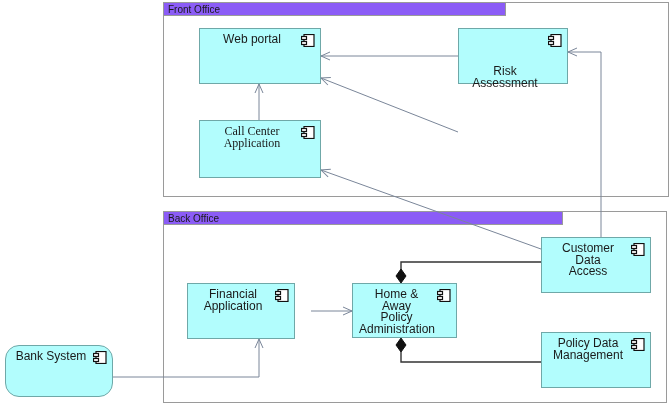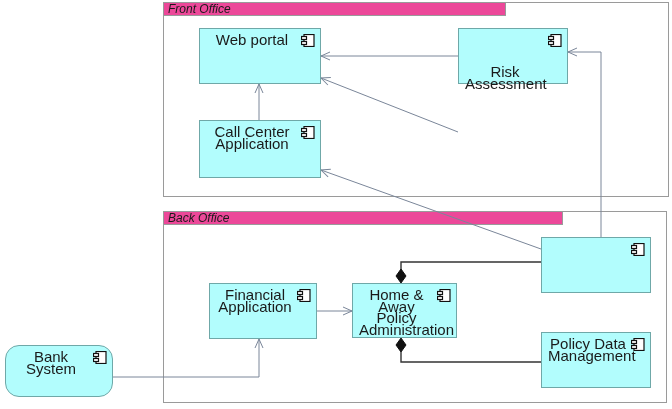--- a/index.html
+++ b/index.html
@@ -19,44 +19,43 @@
   }
   
   .frame {
     position: absolute;
     border: 1px solid #9a9a9a;
     background: transparent;
     box-sizing: border-box;
   }
   .frame-tab {
     position: absolute;
-    background: #ec4899;
+    background: #8b5cf6;
     border: 1px solid #9a9a9a;
     box-sizing: border-box;
-    font-size: 12px;
+    font-size: 10px;
     color: #1a1a1a;
     line-height: 13px;
     padding-left: 4px;
     white-space: nowrap;
-    font-style: italic;
   }
   
   .component {
     position: absolute;
     background: #b2fdfd;
     border: 1px solid #6fa8a8;
     box-sizing: border-box;
   }
   .component .label {
     position: absolute;
     left: 6px;
     right: 22px;
     top: 5px;
     text-align: center;
-    font-size: 15px;
+    font-size: 12px;
     line-height: 11.5px;
     color: #1a1a1a;
   }
   .comp-icon {
     position: absolute;
     right: 5px;
     top: 5px;
     width: 14px;
     height: 13px;
   }
@@ -117,21 +116,21 @@
 
   <div class="component" style="left:199px; top:28px; width:122px; height:56px;">
     <div class="label">Web portal</div>
     <svg class="comp-icon" viewBox="0 0 14 13" xmlns="http://www.w3.org/2000/svg">
       <rect x="3" y="0.5" width="10" height="12" fill="#ffffff" stroke="#111" stroke-width="1.2"></rect>
       <rect x="0.5" y="2.5" width="5" height="3" fill="#ffffff" stroke="#111" stroke-width="1.2"></rect>
       <rect x="0.5" y="7.5" width="5" height="3" fill="#ffffff" stroke="#111" stroke-width="1.2"></rect>
     </svg>
   </div>
 
-  <div class="component" style="left:199px; top:120px; width:122px; height:58px;">
+  <div class="component" style="left:199px; top:120px; width:122px; height:58px;font-family:Liberation Serif, serif;">
     <div class="label" style="white-space:pre-line;">Call Center
 Application</div>
     <svg class="comp-icon" viewBox="0 0 14 13" xmlns="http://www.w3.org/2000/svg">
       <rect x="3" y="0.5" width="10" height="12" fill="#ffffff" stroke="#111" stroke-width="1.2"></rect>
       <rect x="0.5" y="2.5" width="5" height="3" fill="#ffffff" stroke="#111" stroke-width="1.2"></rect>
       <rect x="0.5" y="7.5" width="5" height="3" fill="#ffffff" stroke="#111" stroke-width="1.2"></rect>
     </svg>
   </div>
 
   <div class="component" style="left:458px; top:28px; width:110px; height:56px;">
@@ -139,28 +138,30 @@
 Assessment</div>
     <svg class="comp-icon" viewBox="0 0 14 13" xmlns="http://www.w3.org/2000/svg">
       <rect x="3" y="0.5" width="10" height="12" fill="#ffffff" stroke="#111" stroke-width="1.2"></rect>
       <rect x="0.5" y="2.5" width="5" height="3" fill="#ffffff" stroke="#111" stroke-width="1.2"></rect>
       <rect x="0.5" y="7.5" width="5" height="3" fill="#ffffff" stroke="#111" stroke-width="1.2"></rect>
     </svg>
   </div>
 
 
   <div class="component" style="left:541px; top:237px; width:110px; height:56px;">
+    <div class="label" style="white-space:pre-line;">Customer Data
+Access</div>
     <svg class="comp-icon" viewBox="0 0 14 13" xmlns="http://www.w3.org/2000/svg">
       <rect x="3" y="0.5" width="10" height="12" fill="#ffffff" stroke="#111" stroke-width="1.2"></rect>
       <rect x="0.5" y="2.5" width="5" height="3" fill="#ffffff" stroke="#111" stroke-width="1.2"></rect>
       <rect x="0.5" y="7.5" width="5" height="3" fill="#ffffff" stroke="#111" stroke-width="1.2"></rect>
     </svg>
   </div>
 
-  <div class="component" style="left:209px; top:283px; width:108px; height:56px;">
+  <div class="component" style="left:187px; top:283px; width:108px; height:56px;">
     <div class="label" style="white-space:pre-line;">Financial
 Application</div>
     <svg class="comp-icon" viewBox="0 0 14 13" xmlns="http://www.w3.org/2000/svg">
       <rect x="3" y="0.5" width="10" height="12" fill="#ffffff" stroke="#111" stroke-width="1.2"></rect>
       <rect x="0.5" y="2.5" width="5" height="3" fill="#ffffff" stroke="#111" stroke-width="1.2"></rect>
       <rect x="0.5" y="7.5" width="5" height="3" fill="#ffffff" stroke="#111" stroke-width="1.2"></rect>
     </svg>
   </div>
 
   <div class="component" style="left:352px; top:283px; width:105px; height:55px;">

